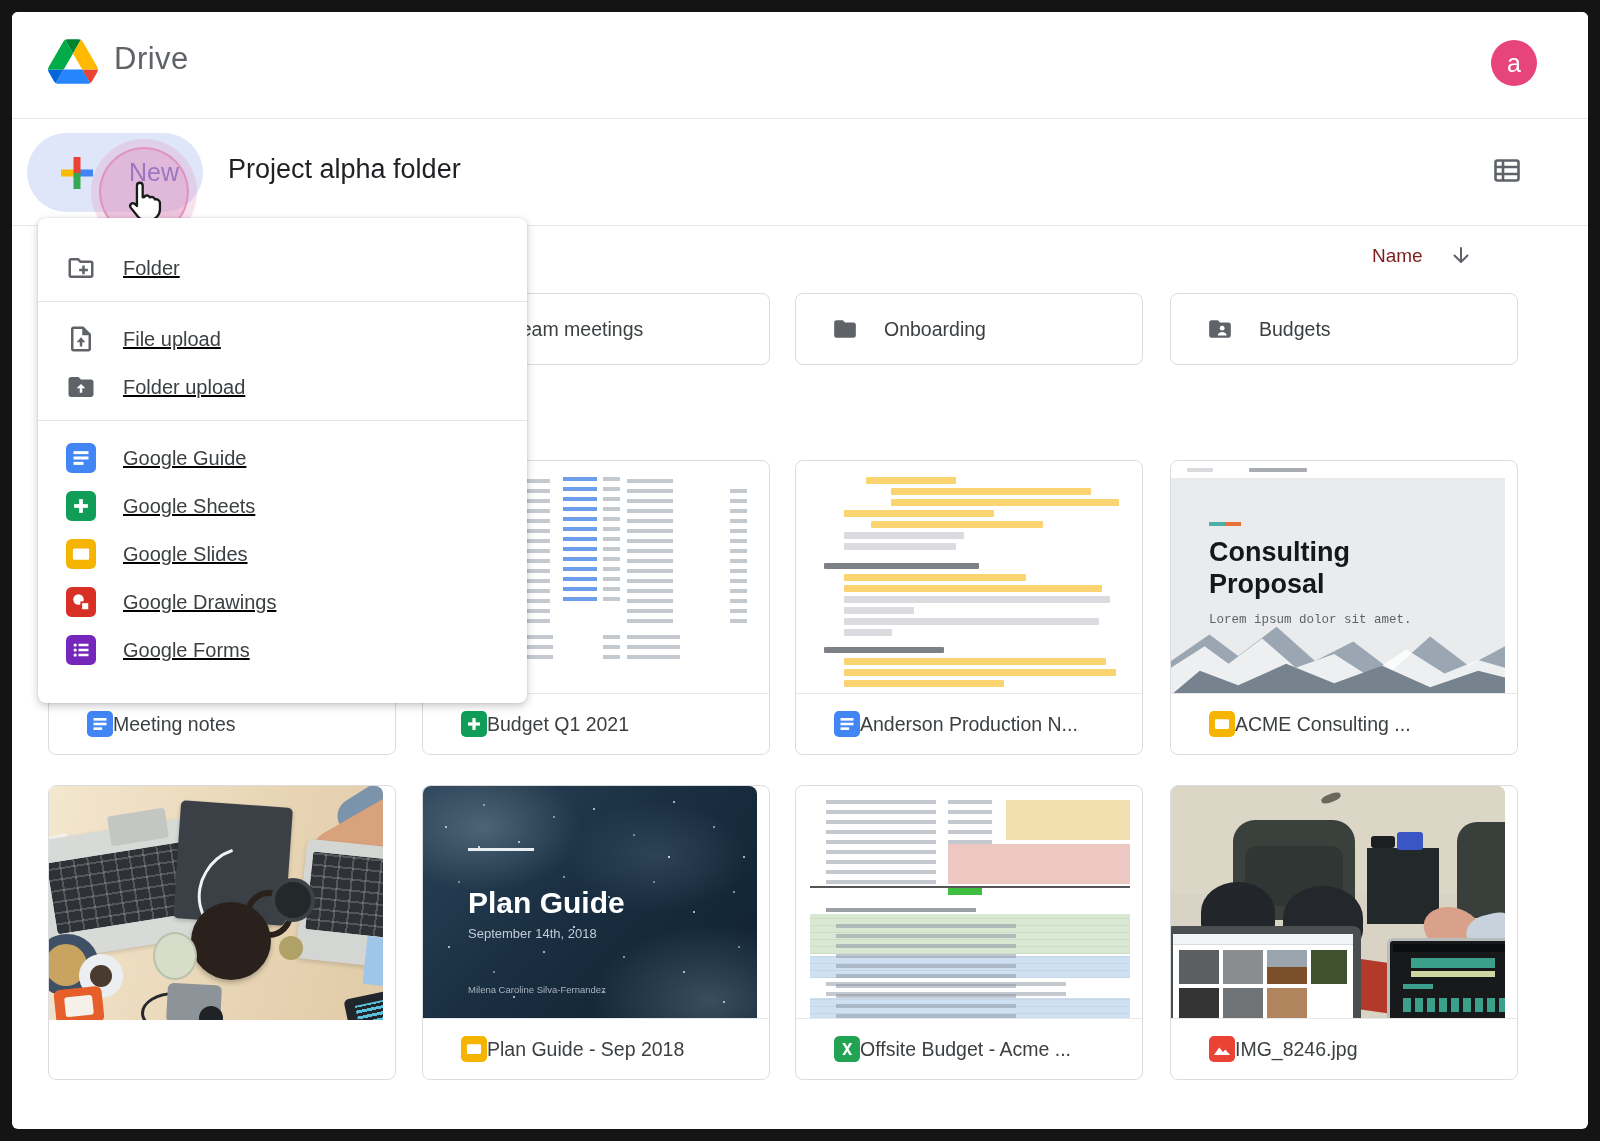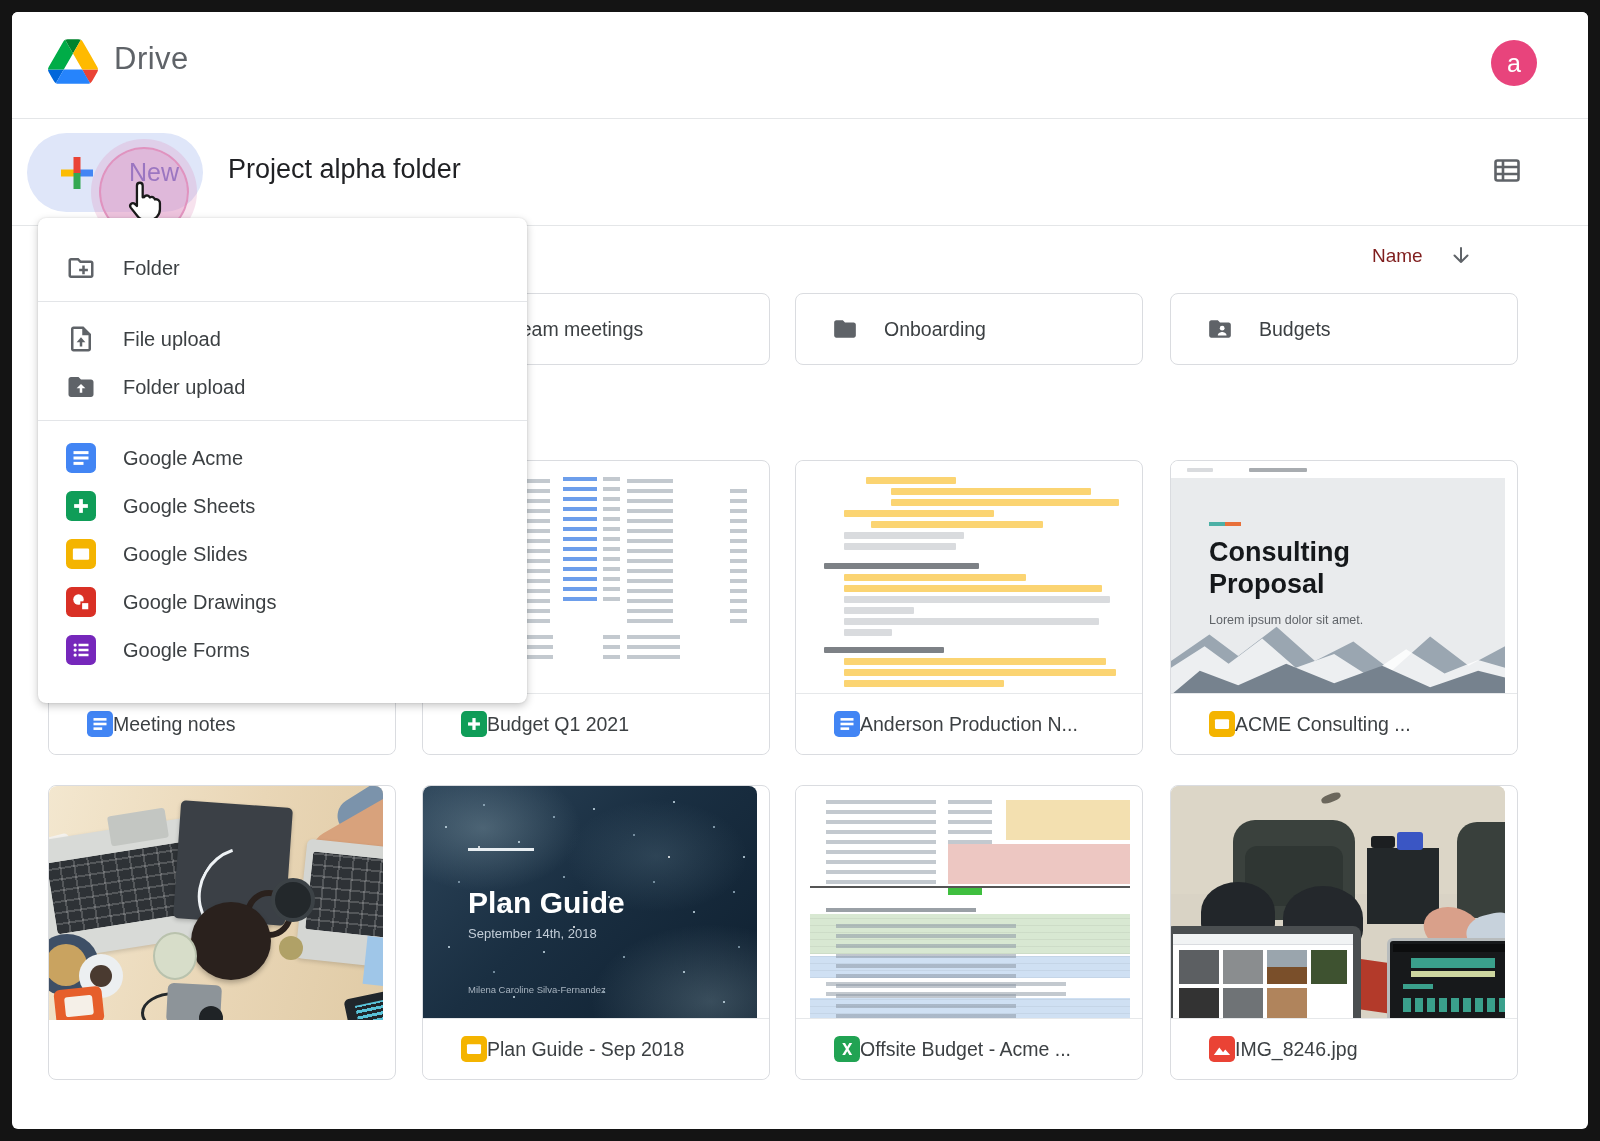--- a/index.html
+++ b/index.html
@@ -49,21 +49,21 @@
          overflow:hidden;background:#fff;}
   .file-label{position:absolute;left:0;right:0;bottom:0;height:60px;border-top:1px solid #e6e8ea;
               display:flex;align-items:center;padding-left:38px;background:#fff;
               border-radius:0 0 8px 8px;}
   .ficon{width:26px;height:26px;flex:none;}
 
   
   .menu{position:absolute;left:26px;top:206px;width:489px;background:#fff;border-radius:8px;
         box-shadow:0 3px 8px rgba(0,0,0,.22),0 0 2px rgba(0,0,0,.12);z-index:50;
         padding:26px 0 29px 0;}
-  .menu-item{height:48px;display:flex;align-items:center;padding-left:28px;gap:27px;cursor:pointer;}
+  .menu-item{height:48px;display:flex;align-items:center;padding-left:28px;gap:27px;cursor:pointer;text-decoration:underline;}
   .menu-item .mi{width:30px;height:30px;flex:none;}
   .menu-item .ml{font-size:20px;color:#3c4043;}
   .menu-div{height:1px;background:#e3e5e8;margin:9px 0 13px 0;}
 
   
   .tl{position:absolute;} 
   .rows{background:repeating-linear-gradient(0deg,var(--c) 0 4px,transparent 4px 10px);}
 
   
   .bar{position:absolute;height:7px;border-radius:1px;}
@@ -71,21 +71,21 @@
   .bg{background:#d9dbde;}
   .bk{background:#7d8186;height:6px;}
 
   
   .acme-strip{position:absolute;left:0;top:0;right:0;height:17px;background:#fff;}
   .acme-body{position:absolute;left:0;top:17px;right:0;bottom:0;background:#e9ebed;}
   .acme-dash{position:absolute;left:38px;top:44px;width:32px;height:4px;
              background:linear-gradient(90deg,#4cb0a6 0 50%,#e8703a 50% 100%);}
   .acme-title{position:absolute;left:38px;top:58px;width:170px;font-size:27px;font-weight:bold;
               color:#15181b;line-height:1.2;}
-  .acme-sub{position:absolute;left:38px;top:135px;font-size:12.5px;color:#5f6368;}
+  .acme-sub{position:absolute;left:38px;top:135px;font-size:12.5px;color:#5f6368;font-family:Liberation Mono, monospace;}
   .acme-mtn{position:absolute;left:0;bottom:0;width:100%;height:78px;}
 
   
   .pg{position:absolute;inset:0;
       background:radial-gradient(140px 90px at 18% 18%,rgba(150,175,185,.35),transparent 70%),
                  radial-gradient(170px 110px at 86% 92%,rgba(150,175,185,.3),transparent 70%),
                  radial-gradient(130px 80px at 70% 30%,rgba(130,160,175,.2),transparent 70%),
                  linear-gradient(135deg,#2c4459 0%,#1a2f42 45%,#0f2030 100%);text-align:center;}
   .stars{position:absolute;left:0;top:0;width:2px;height:2px;border-radius:50%;background:transparent;
      box-shadow:22px 40px #cfe3ee,60px 18px #9fb8c8,95px 55px #cfe3ee,130px 30px #9fb8c8,
@@ -424,21 +424,21 @@
       <span class="ml">Folder upload</span>
     </div>
     <div class="menu-div"></div>
     <div class="menu-item">
       <svg class="mi" viewBox="0 0 24 24">
         <rect width="24" height="24" rx="4.5" fill="#4285f4"></rect>
           <rect x="6" y="6.5" width="12" height="2.4" fill="#fff"></rect>
           <rect x="6" y="10.8" width="12" height="2.4" fill="#fff"></rect>
           <rect x="6" y="15.1" width="8" height="2.4" fill="#fff"></rect>
       </svg>
-      <span class="ml">Google Acme</span>
+      <span class="ml">Google Guide</span>
     </div>
     <div class="menu-item">
       <svg class="mi" viewBox="0 0 24 24">
         <rect width="24" height="24" rx="4.5" fill="#0f9d58"></rect>
           <rect x="6.5" y="10.5" width="11" height="3" fill="#fff"></rect>
           <rect x="10.5" y="6.5" width="3" height="11" fill="#fff"></rect>
       </svg>
       <span class="ml">Google Sheets</span>
     </div>
     <div class="menu-item">

